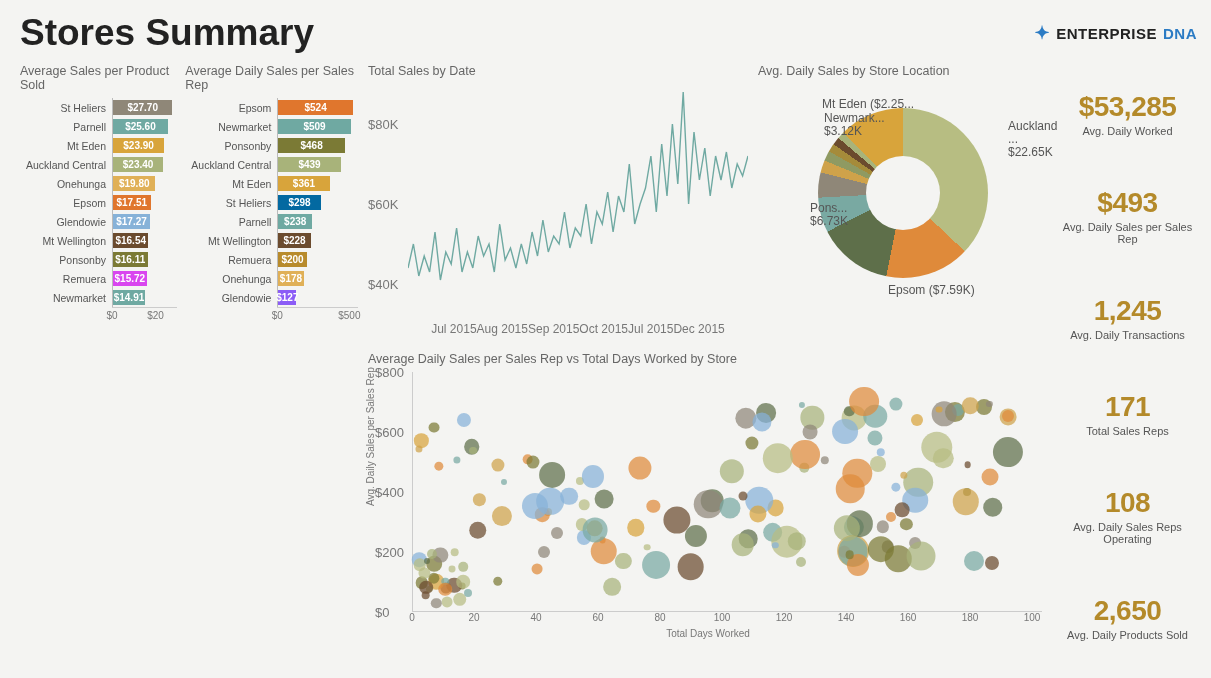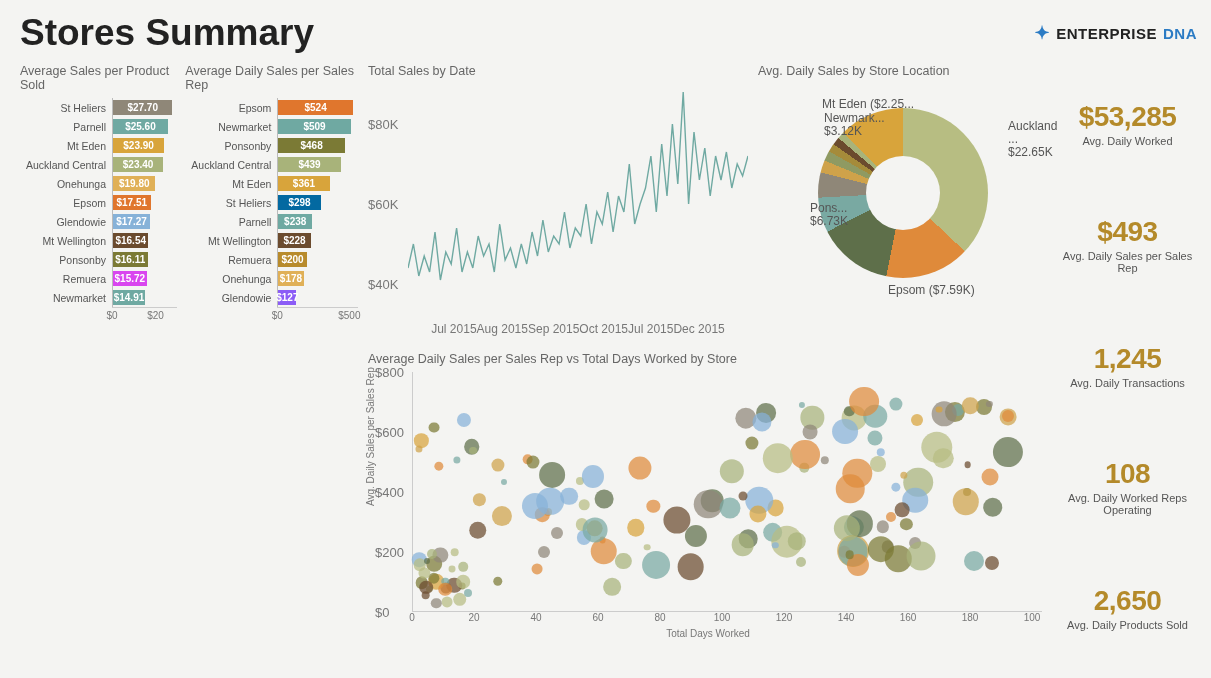--- a/index.html
+++ b/index.html
@@ -431,22 +431,26 @@
         </div>
         <div class="kpi">
           <div class="kpi-val">$493</div>
           <div class="kpi-lab">Avg. Daily Sales per Sales Rep</div>
         </div>
         <div class="kpi">
           <div class="kpi-val">1,245</div>
           <div class="kpi-lab">Avg. Daily Transactions</div>
         </div>
         <div class="kpi">
+          <div class="kpi-val">171</div>
+          <div class="kpi-lab">Total Sales Reps</div>
+        </div>
+        <div class="kpi">
           <div class="kpi-val">108</div>
-          <div class="kpi-lab">Avg. Daily Worked Reps Operating</div>
+          <div class="kpi-lab">Avg. Daily Sales Reps Operating</div>
         </div>
         <div class="kpi">
           <div class="kpi-val">2,650</div>
           <div class="kpi-lab">Avg. Daily Products Sold</div>
         </div>
       </div>
   </div>
 </div>
 
 </body></html>

